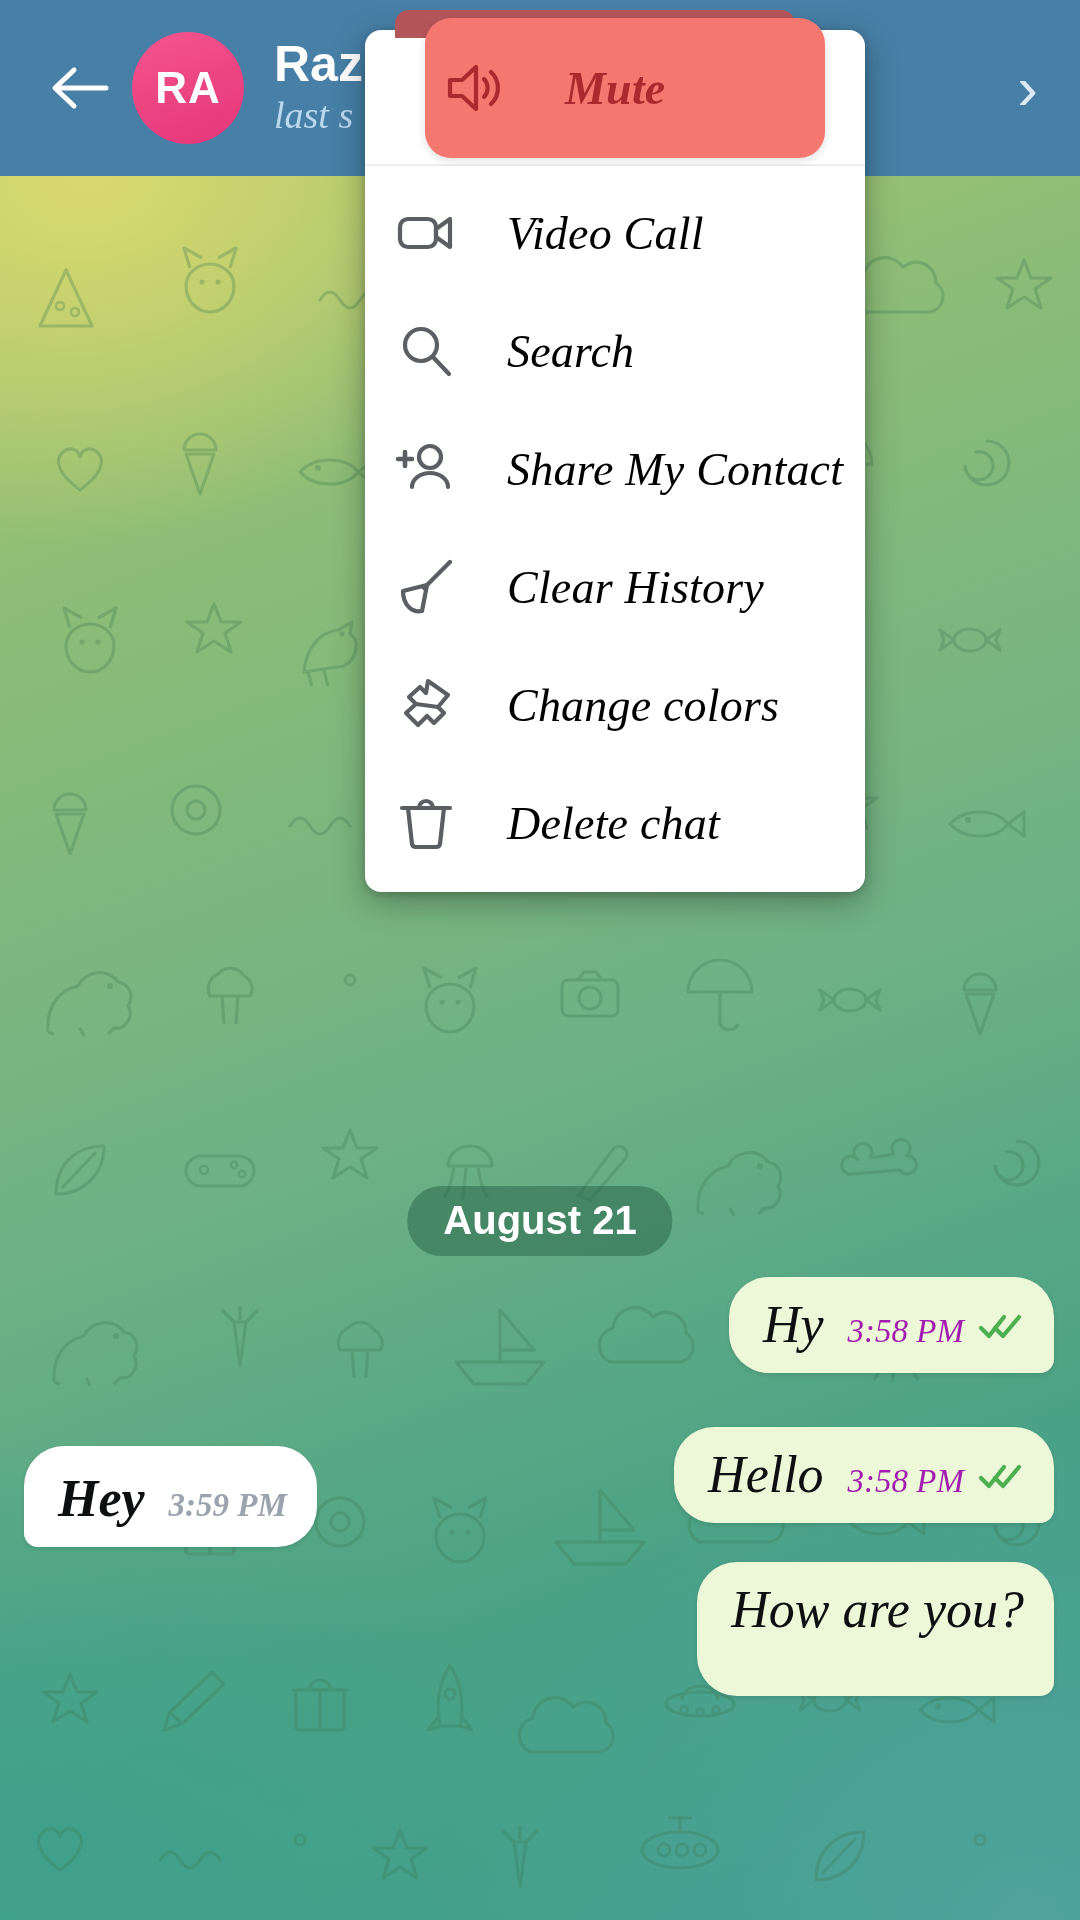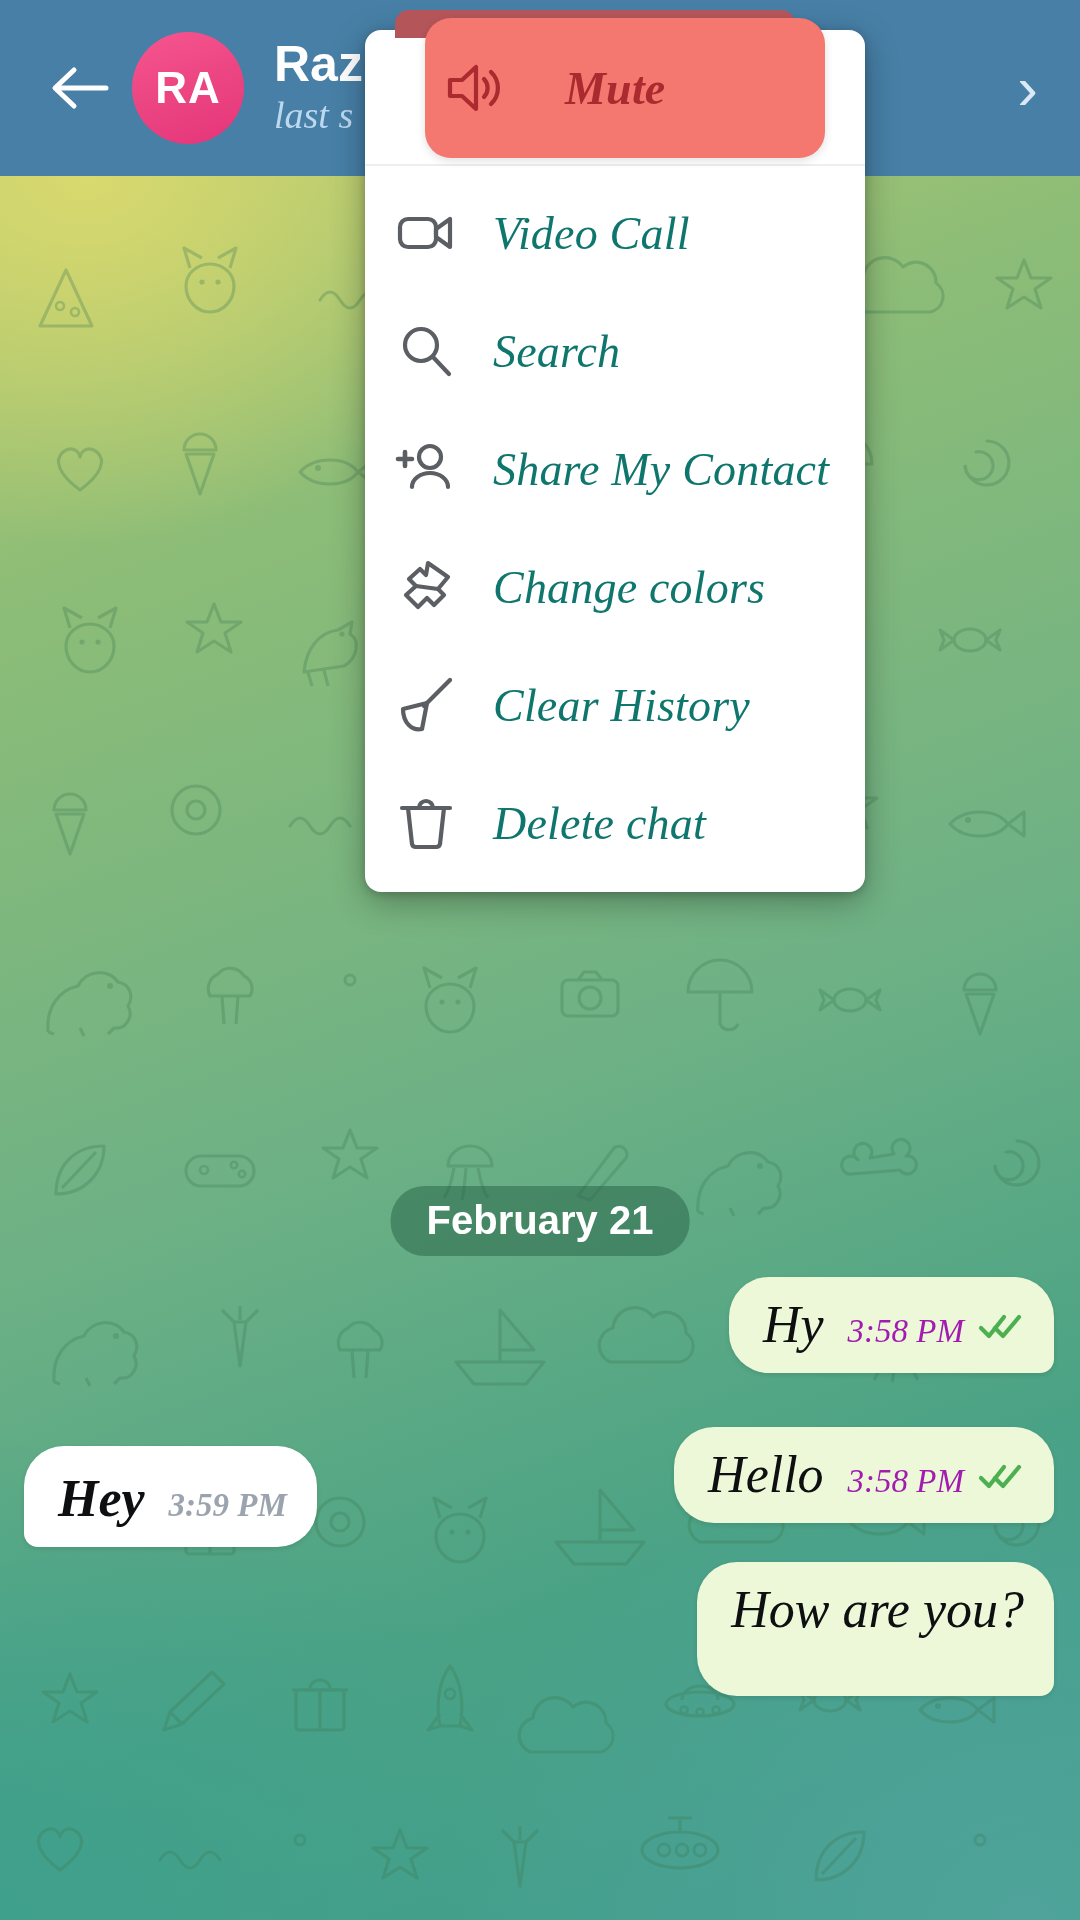--- a/index.html
+++ b/index.html
@@ -79,24 +79,24 @@
     display:flex; align-items:center;
     padding-left:18px;
     cursor:pointer;
   }
   .menu-item .m-icon{
     width:86px; min-width:86px; height:86px;
     display:flex; align-items:center; justify-content:center;
     color:#5b5f63;
   }
   .menu-item .m-label{
-    margin-left:24px;
+    margin-left:38px;
     font-size:46px;
     font-style:italic;
-    color:#0f766e;
+    color:#000000;
     white-space:nowrap;
     letter-spacing:.2px;
   }
 
   
   #menu-item-mute{
     position:absolute;
     left:30px; top:-12px;
     width:400px; height:140px;
     background:#f4786f;
@@ -399,21 +399,21 @@
       <use href="#d-carrot" x="520" y="1860"></use>
       <use href="#d-sub" x="680" y="1850"></use>
       <use href="#d-leaf" x="840" y="1856"></use>
       <use href="#d-dot" x="980" y="1840"></use>
     </g>
   </svg>
 </div>
 
 <div id="chat">
 
-  <div id="date-badge">February 21</div>
+  <div id="date-badge">August 21</div>
 
   <div class="msg-row out" id="msg-hy">
     <div class="bubble out">
       <span class="b-text">Hy</span>
       <span class="b-time">3:58 PM</span>
       <span class="b-ticks">
         <svg width="46" height="30" viewBox="0 0 46 30">
           <path d="M3,16 L11,24 L26,5" fill="none" stroke="#4caf50" stroke-width="4.2" stroke-linecap="round" stroke-linejoin="round"></path>
           <path d="M17,16 L25,24 L41,5" fill="none" stroke="#4caf50" stroke-width="4.2" stroke-linecap="round" stroke-linejoin="round"></path>
         </svg>
@@ -507,35 +507,35 @@
         <path d="M18,50 a18,14 0 0 1 36,0" fill="none" stroke="#5b5f63" stroke-width="4.2" stroke-linecap="round"></path>
         <path d="M4,22 L18,22 M11,15 L11,29" fill="none" stroke="#5b5f63" stroke-width="4.6" stroke-linecap="round"></path>
       </svg>
     </span>
     <span class="m-label">Share My Contact</span>
   </div>
 
   <div class="menu-item">
     <span class="m-icon">
       <svg width="64" height="64" viewBox="0 0 64 64">
+        <path d="M56,7 L30,33" fill="none" stroke="#5b5f63" stroke-width="4.2" stroke-linecap="round"></path>
+        <path d="M33,30 L9,36 C9,50 18,58 28,56 Z" fill="none" stroke="#5b5f63" stroke-width="4.2" stroke-linejoin="round"></path>
+      </svg>
+    </span>
+    <span class="m-label">Clear History</span>
+  </div>
+
+  <div class="menu-item">
+    <span class="m-icon">
+      <svg width="64" height="64" viewBox="0 0 64 64">
         <path d="M34,8 L54,22 L44,34 L50,40 L40,50 L33,43 L24,52 L12,40 L22,31 L15,24 L26,14 L32,20 Z" fill="none" stroke="#5b5f63" stroke-width="4.2" stroke-linejoin="round"></path>
         <path d="M22,31 L44,34" fill="none" stroke="#5b5f63" stroke-width="4.2"></path>
       </svg>
     </span>
     <span class="m-label">Change colors</span>
-  </div>
-
-  <div class="menu-item">
-    <span class="m-icon">
-      <svg width="64" height="64" viewBox="0 0 64 64">
-        <path d="M56,7 L30,33" fill="none" stroke="#5b5f63" stroke-width="4.2" stroke-linecap="round"></path>
-        <path d="M33,30 L9,36 C9,50 18,58 28,56 Z" fill="none" stroke="#5b5f63" stroke-width="4.2" stroke-linejoin="round"></path>
-      </svg>
-    </span>
-    <span class="m-label">Clear History</span>
   </div>
 
   <div class="menu-item">
     <span class="m-icon">
       <svg width="64" height="64" viewBox="0 0 64 64">
         <path d="M8,17 L56,17" fill="none" stroke="#5b5f63" stroke-width="4.2" stroke-linecap="round"></path>
         <path d="M25,17 a7,7 0 0 1 14,0" fill="none" stroke="#5b5f63" stroke-width="4.2"></path>
         <path d="M14,17 L18,53 a4,4 0 0 0 4,3 L42,56 a4,4 0 0 0 4,-3 L50,17" fill="none" stroke="#5b5f63" stroke-width="4.2" stroke-linejoin="round"></path>
       </svg>
     </span>

